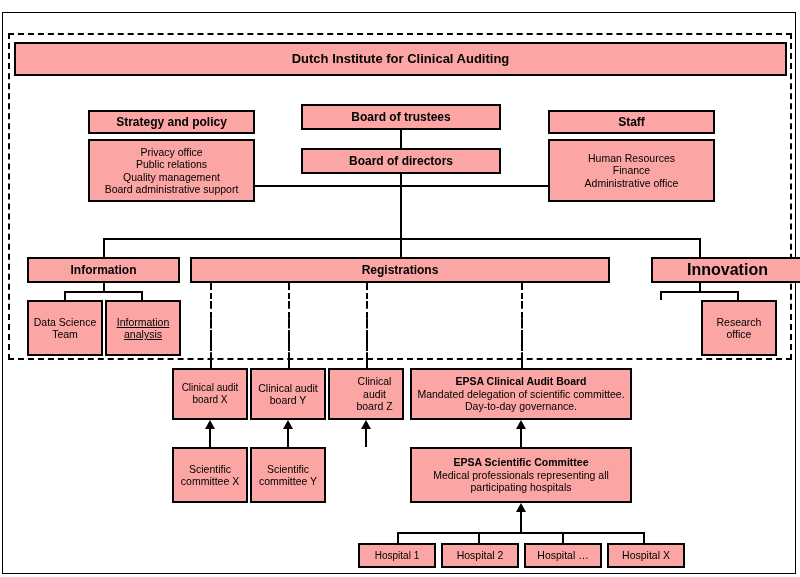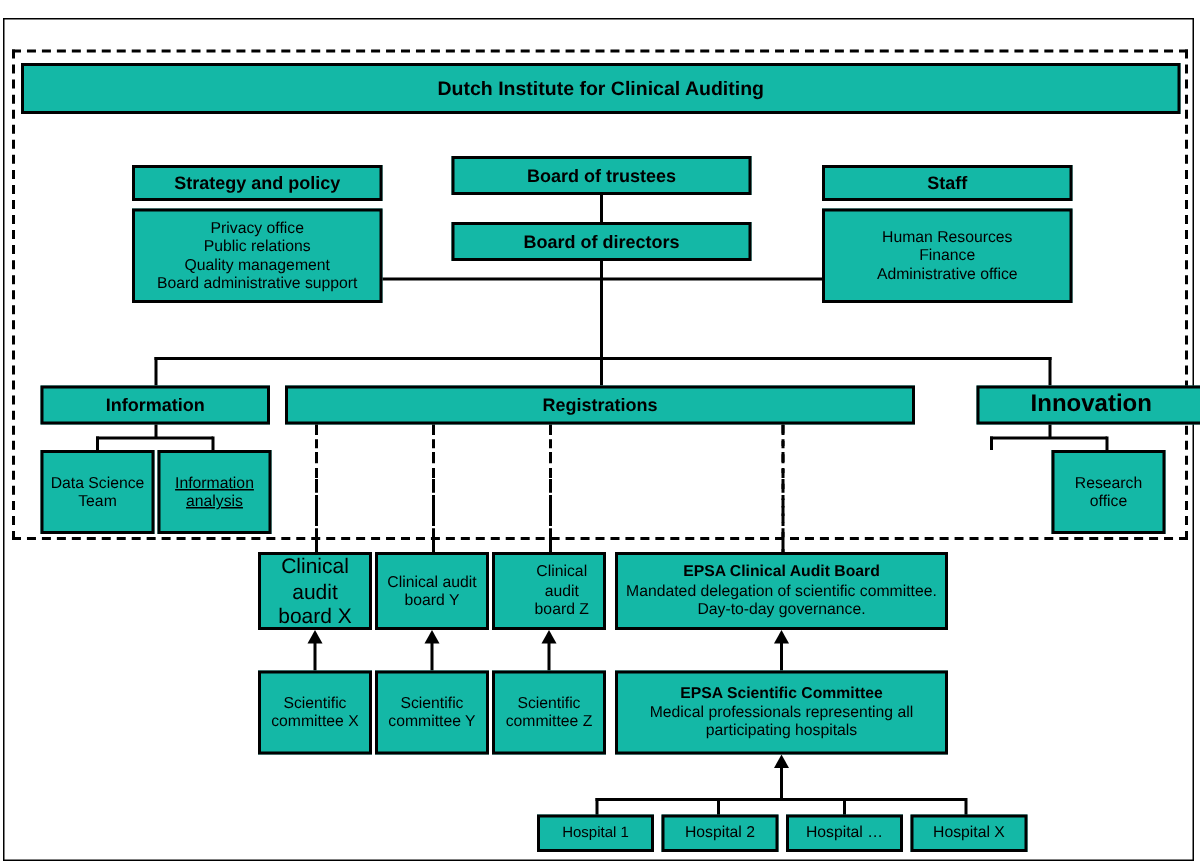--- a/index.html
+++ b/index.html
@@ -6,21 +6,21 @@
   body{font-family:"Liberation Sans",sans-serif;color:#000;}
   #canvas{position:relative;width:800px;height:577px;background:#fff;overflow:hidden;}
 
   
   .figure-frame{position:absolute;left:2px;top:12px;width:794px;height:562px;border:1.5px solid #000;box-sizing:border-box;}
 
   
   .dica-boundary{position:absolute;left:8px;top:33px;width:784px;height:327px;border:2px dashed #000;box-sizing:border-box;}
 
   
-  .box{position:absolute;border:2px solid #000;background:#14b8a6;box-sizing:border-box;
+  .box{position:absolute;border:2px solid #000;background:#fca5a5;box-sizing:border-box;
        display:flex;align-items:center;text-align:center;
        font-size:11px;line-height:1.18;}
   .box.b{font-weight:bold;}
   .box .inner{padding:1px 3px;width:100%;}
   .ttl{font-weight:bold;display:block;}
   .sub{font-weight:normal;display:block;}
 
   
   .ln{position:absolute;background:#000;}
   .vln{width:2px;}
@@ -122,21 +122,21 @@
   </div>
   <div class="ln vln" style="left:699px;top:283px;height:9px;"></div>
   <div class="ln hln" style="left:660px;top:291px;width:78px;"></div>
   <div class="ln vln" style="left:660px;top:291px;height:9px;"></div>
   <div class="ln vln" style="left:737px;top:291px;height:9px;"></div>
 
   <div class="box" style="left:701px;top:300px;width:76px;height:56px;font-size:10.5px;">
     <div class="inner">Research office</div>
   </div>
 
-  <div class="box" style="left:172px;top:368px;width:76px;height:52px;font-size:14px;">
+  <div class="box" style="left:172px;top:368px;width:76px;height:52px;font-size:10px;">
     <div class="inner">Clinical audit board X</div>
   </div>
   <div class="box" style="left:250px;top:368px;width:76px;height:52px;font-size:10.5px;">
     <div class="inner">Clinical audit board Y</div>
   </div>
   <div class="box" style="left:328px;top:368px;width:76px;height:52px;font-size:10.5px;padding-left:17px;">
     <div class="inner">Clinical audit board Z</div>
   </div>
 
   <div class="box" style="left:410px;top:368px;width:222px;height:52px;font-size:10.5px;">
@@ -157,23 +157,20 @@
 
   <div class="ln vln" style="left:520px;top:428px;height:19px;"></div>
   <div class="arrowup" style="left:516px;top:420px;"></div>
 
   <div class="box" style="left:172px;top:447px;width:76px;height:56px;font-size:10.5px;">
     <div class="inner">Scientific committee X</div>
   </div>
   <div class="box" style="left:250px;top:447px;width:76px;height:56px;font-size:10.5px;">
     <div class="inner">Scientific committee Y</div>
   </div>
-  <div class="box" style="left:328px;top:447px;width:76px;height:56px;font-size:10.5px;">
-    <div class="inner">Scientific committee Z</div>
-  </div>
 
   <div class="box" style="left:410px;top:447px;width:222px;height:56px;font-size:10.5px;">
     <div class="inner">
       <span class="ttl">EPSA Scientific Committee</span>
       <span class="sub">Medical professionals representing all participating hospitals</span>
     </div>
   </div>
 
   <div class="arrowup" style="left:516px;top:503px;"></div>
   <div class="ln vln" style="left:520px;top:511px;height:22px;"></div>

